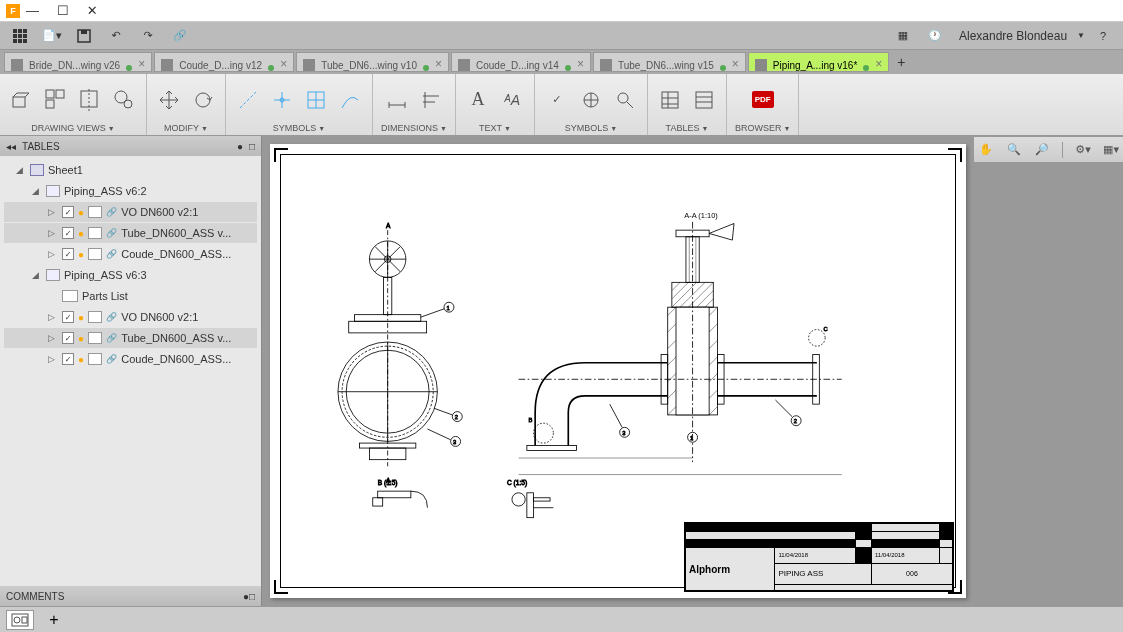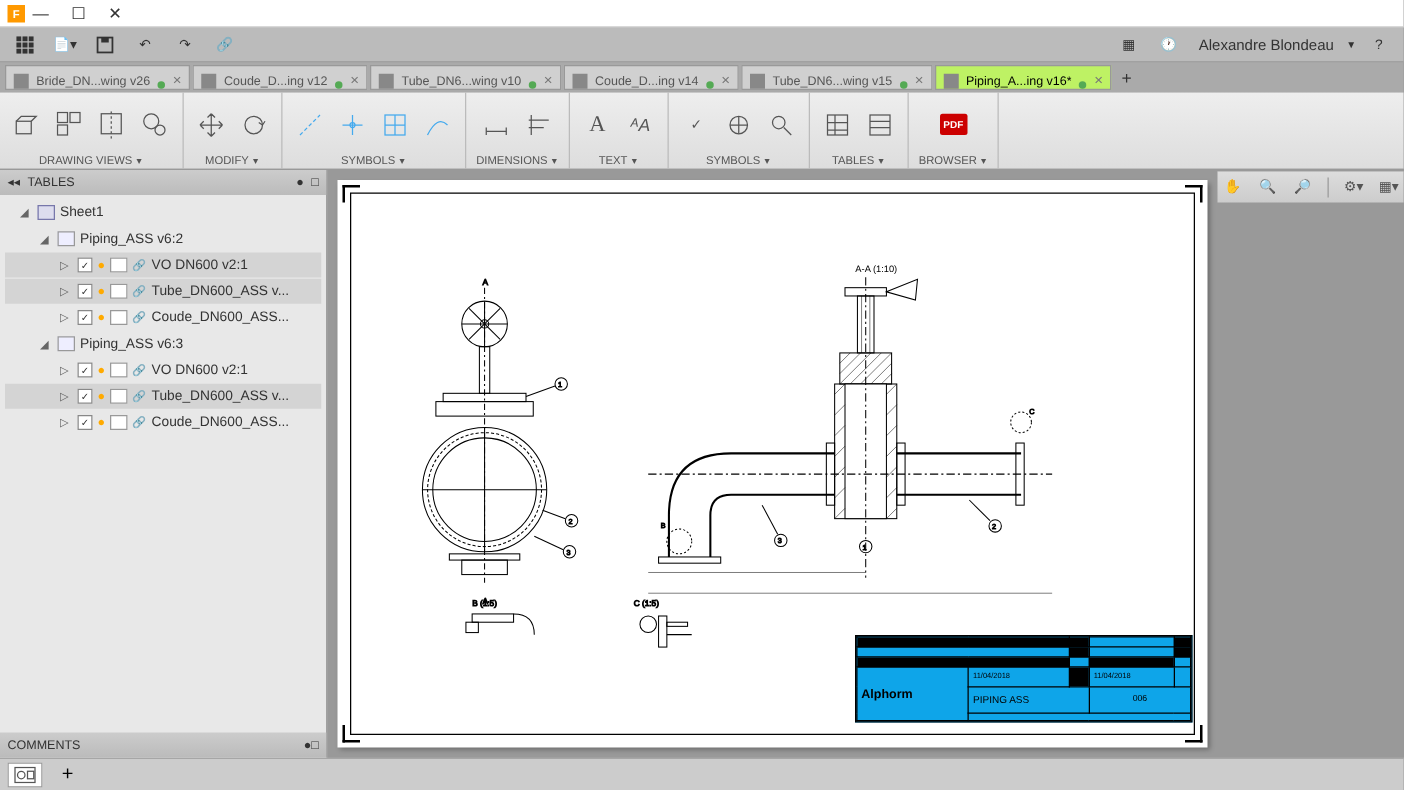--- a/index.html
+++ b/index.html
@@ -62,21 +62,21 @@
 
 .vtb { background: linear-gradient(#ddd,#ccc); height: 26px; display: flex; align-items: center; justify-content: center; gap: 4px; border-top: 1px solid #999; }
 .vbtn { width: 24px; height: 20px; display: flex; align-items: center; justify-content: center; color: #555; }
 .vsep { width: 1px; height: 16px; background: #999; margin: 0 4px; }
 
 .bottombar { background: #ccc; height: 26px; display: flex; align-items: center; padding: 0 6px; gap: 6px; border-top: 1px solid #999; }
 .bbtn { width: 28px; height: 20px; border: 1px solid #999; background: #fff; display: flex; align-items: center; justify-content: center; }
 
 
 .drawing svg { position: absolute; inset: 0; width: 100%; height: 100%; }
-.titleblock { position: absolute; bottom: 20px; right: 12px; width: 270px; height: 70px; border: 1px solid #000; background: #0ea5e9; font-size: 7px; margin-top: 24px; }
+.titleblock { position: absolute; bottom: 6px; right: 12px; width: 270px; height: 70px; border: 1px solid #000; background: #e5e5e5; font-size: 7px; margin-top: 24px; }
 .titleblock table { width: 100%; height: 100%; border-collapse: collapse; }
 .titleblock td { border: 1px solid #000; padding: 1px 3px; }
 .tblogo { font-weight: bold; font-size: 10px; }
 </style>
 </head>
 <body>
 
 <div class="titlebar">
   <div class="icon">F</div>
   <div class="winbtns">
@@ -350,20 +350,25 @@
           <span class="chk">✓</span>
           <span class="bulb">●</span>
           <span class="fic"></span>
           <span class="link">🔗</span>
           <span class="txt">Coude_DN600_ASS...</span>
         </div>
         <div class="tnode depth2">
           <span class="exp">◢</span>
           <span class="fic" style="background:#eef"></span>
           <span class="txt">Piping_ASS v6:3</span>
+        </div>
+        <div class="tnode depth3">
+          <span class="exp"></span>
+          <span class="fic" style="width:16px"></span>
+          <span class="txt">Parts List</span>
         </div>
         <div class="tnode depth3">
           <span class="exp">▷</span>
           <span class="chk">✓</span>
           <span class="bulb">●</span>
           <span class="fic"></span>
           <span class="link">🔗</span>
           <span class="txt">VO DN600 v2:1</span>
         </div>
         <div class="tnode depth3 highlighted">

